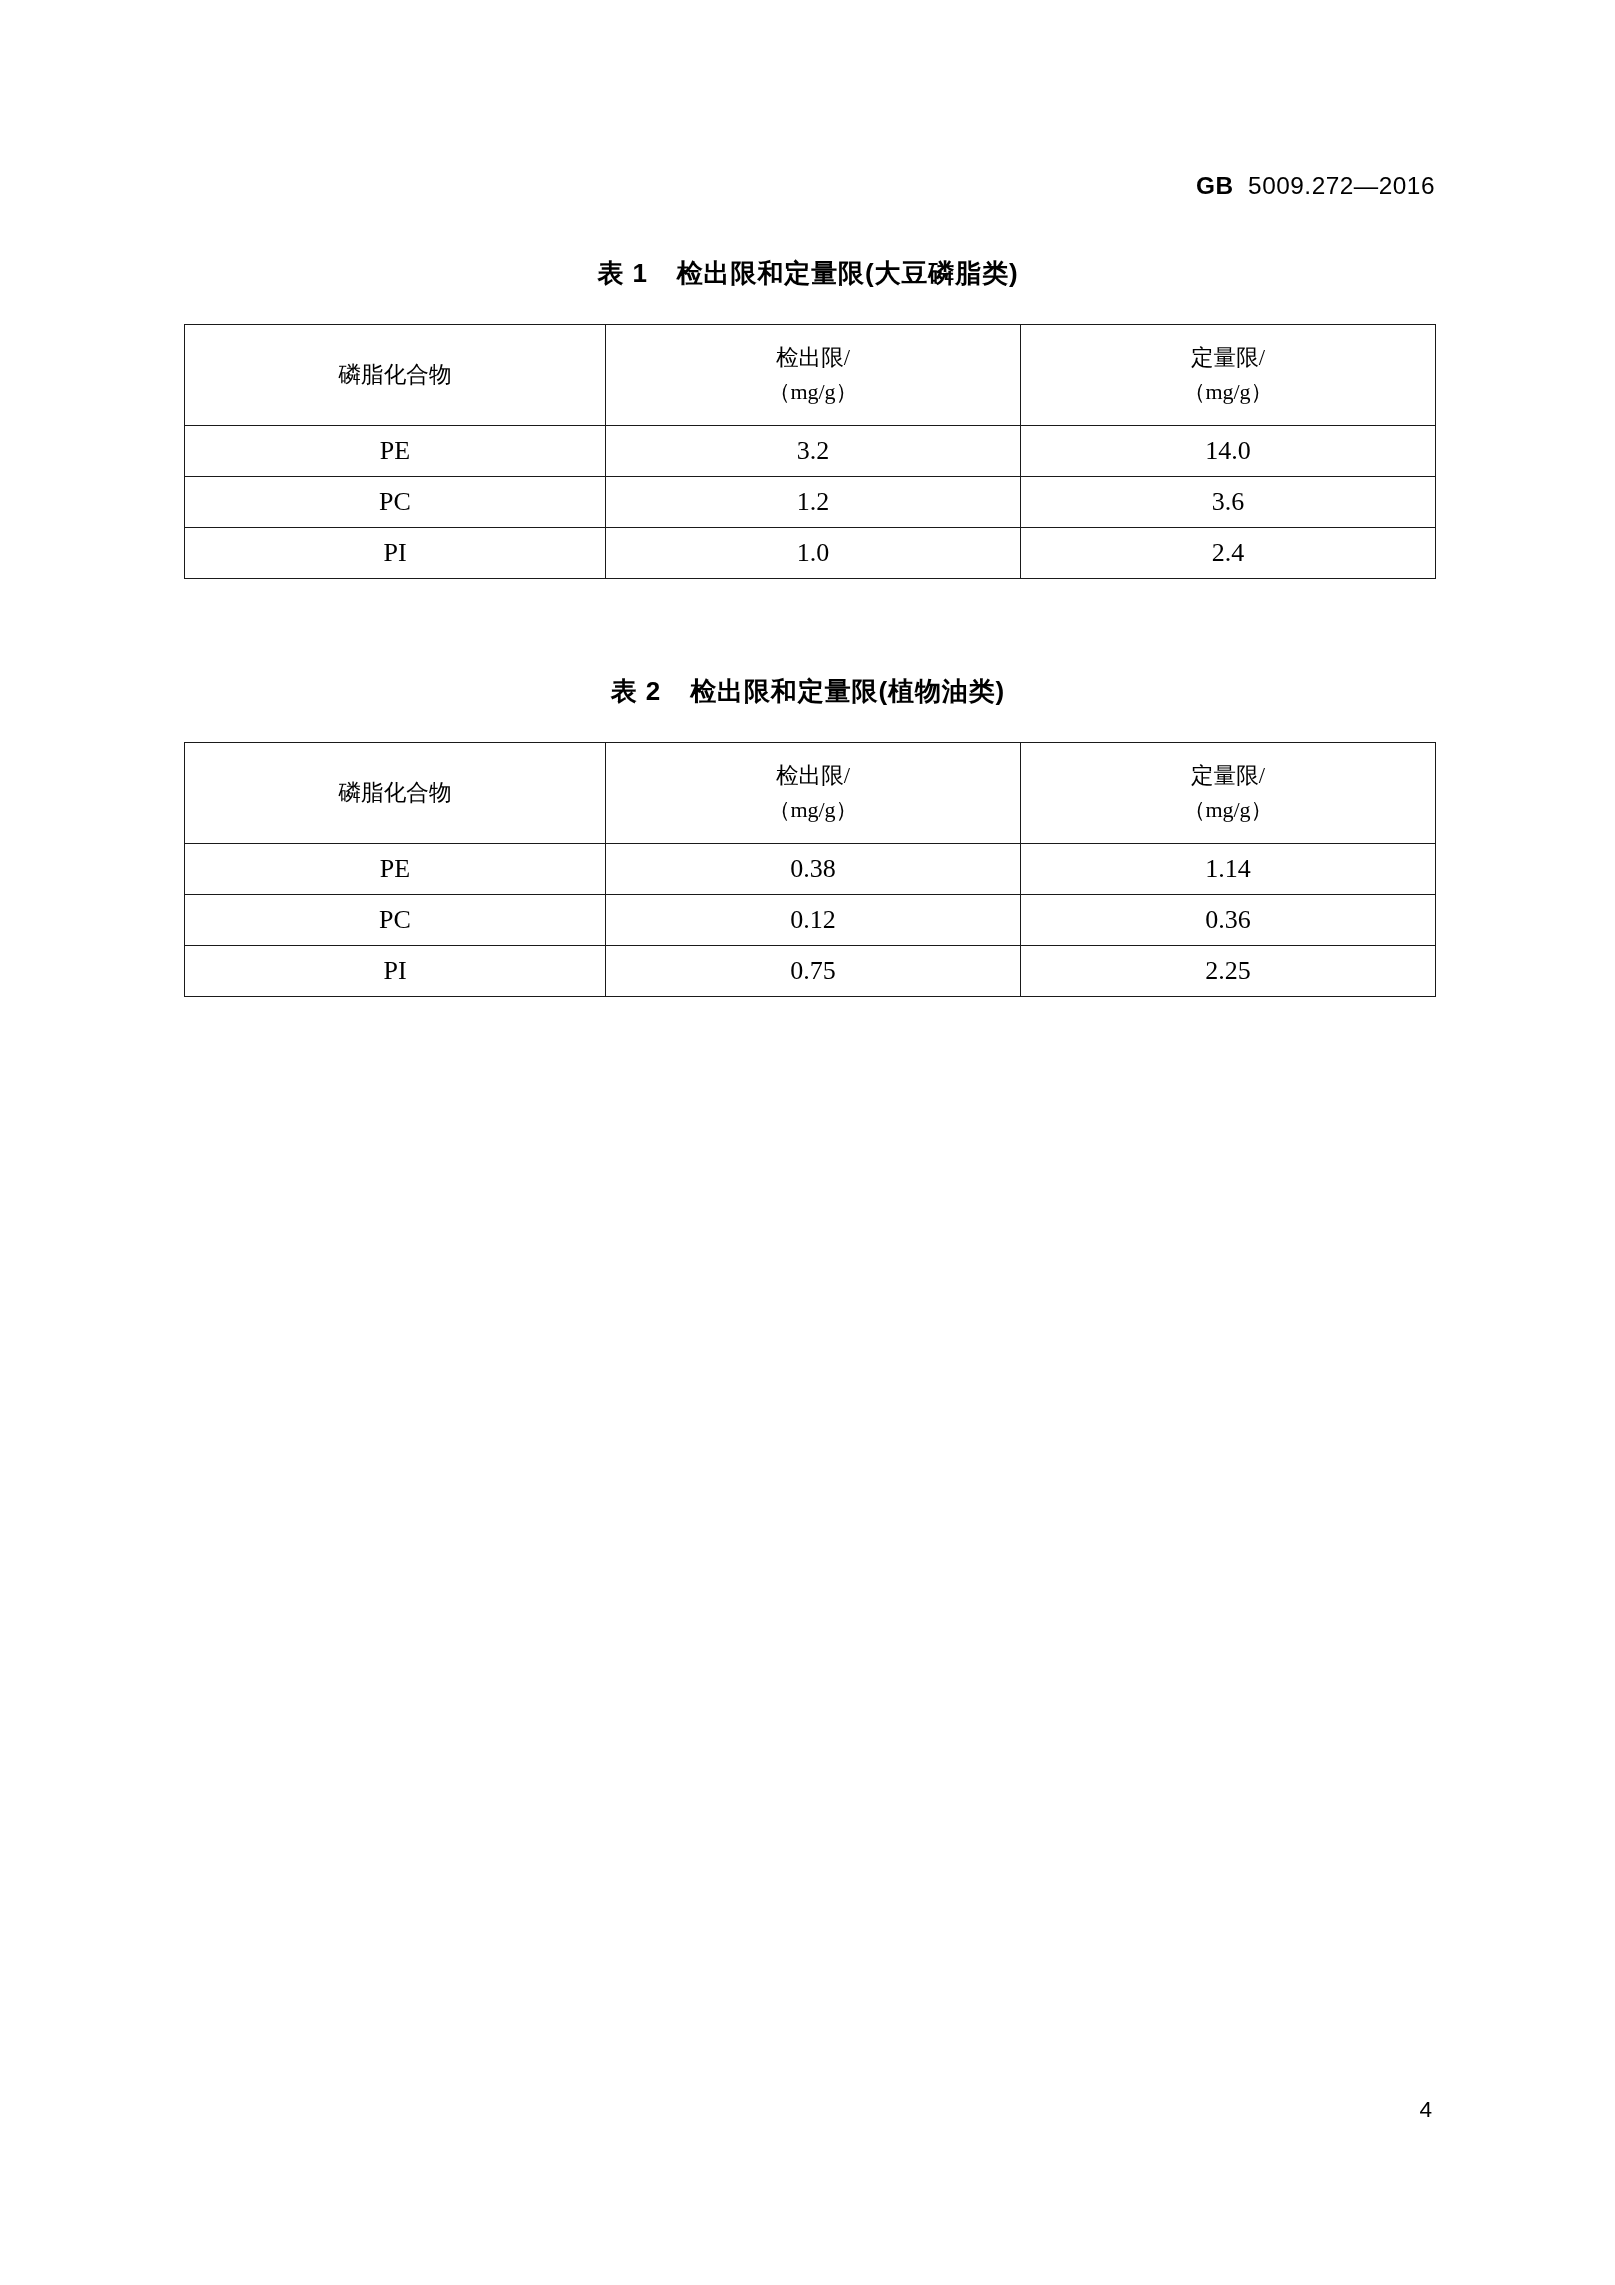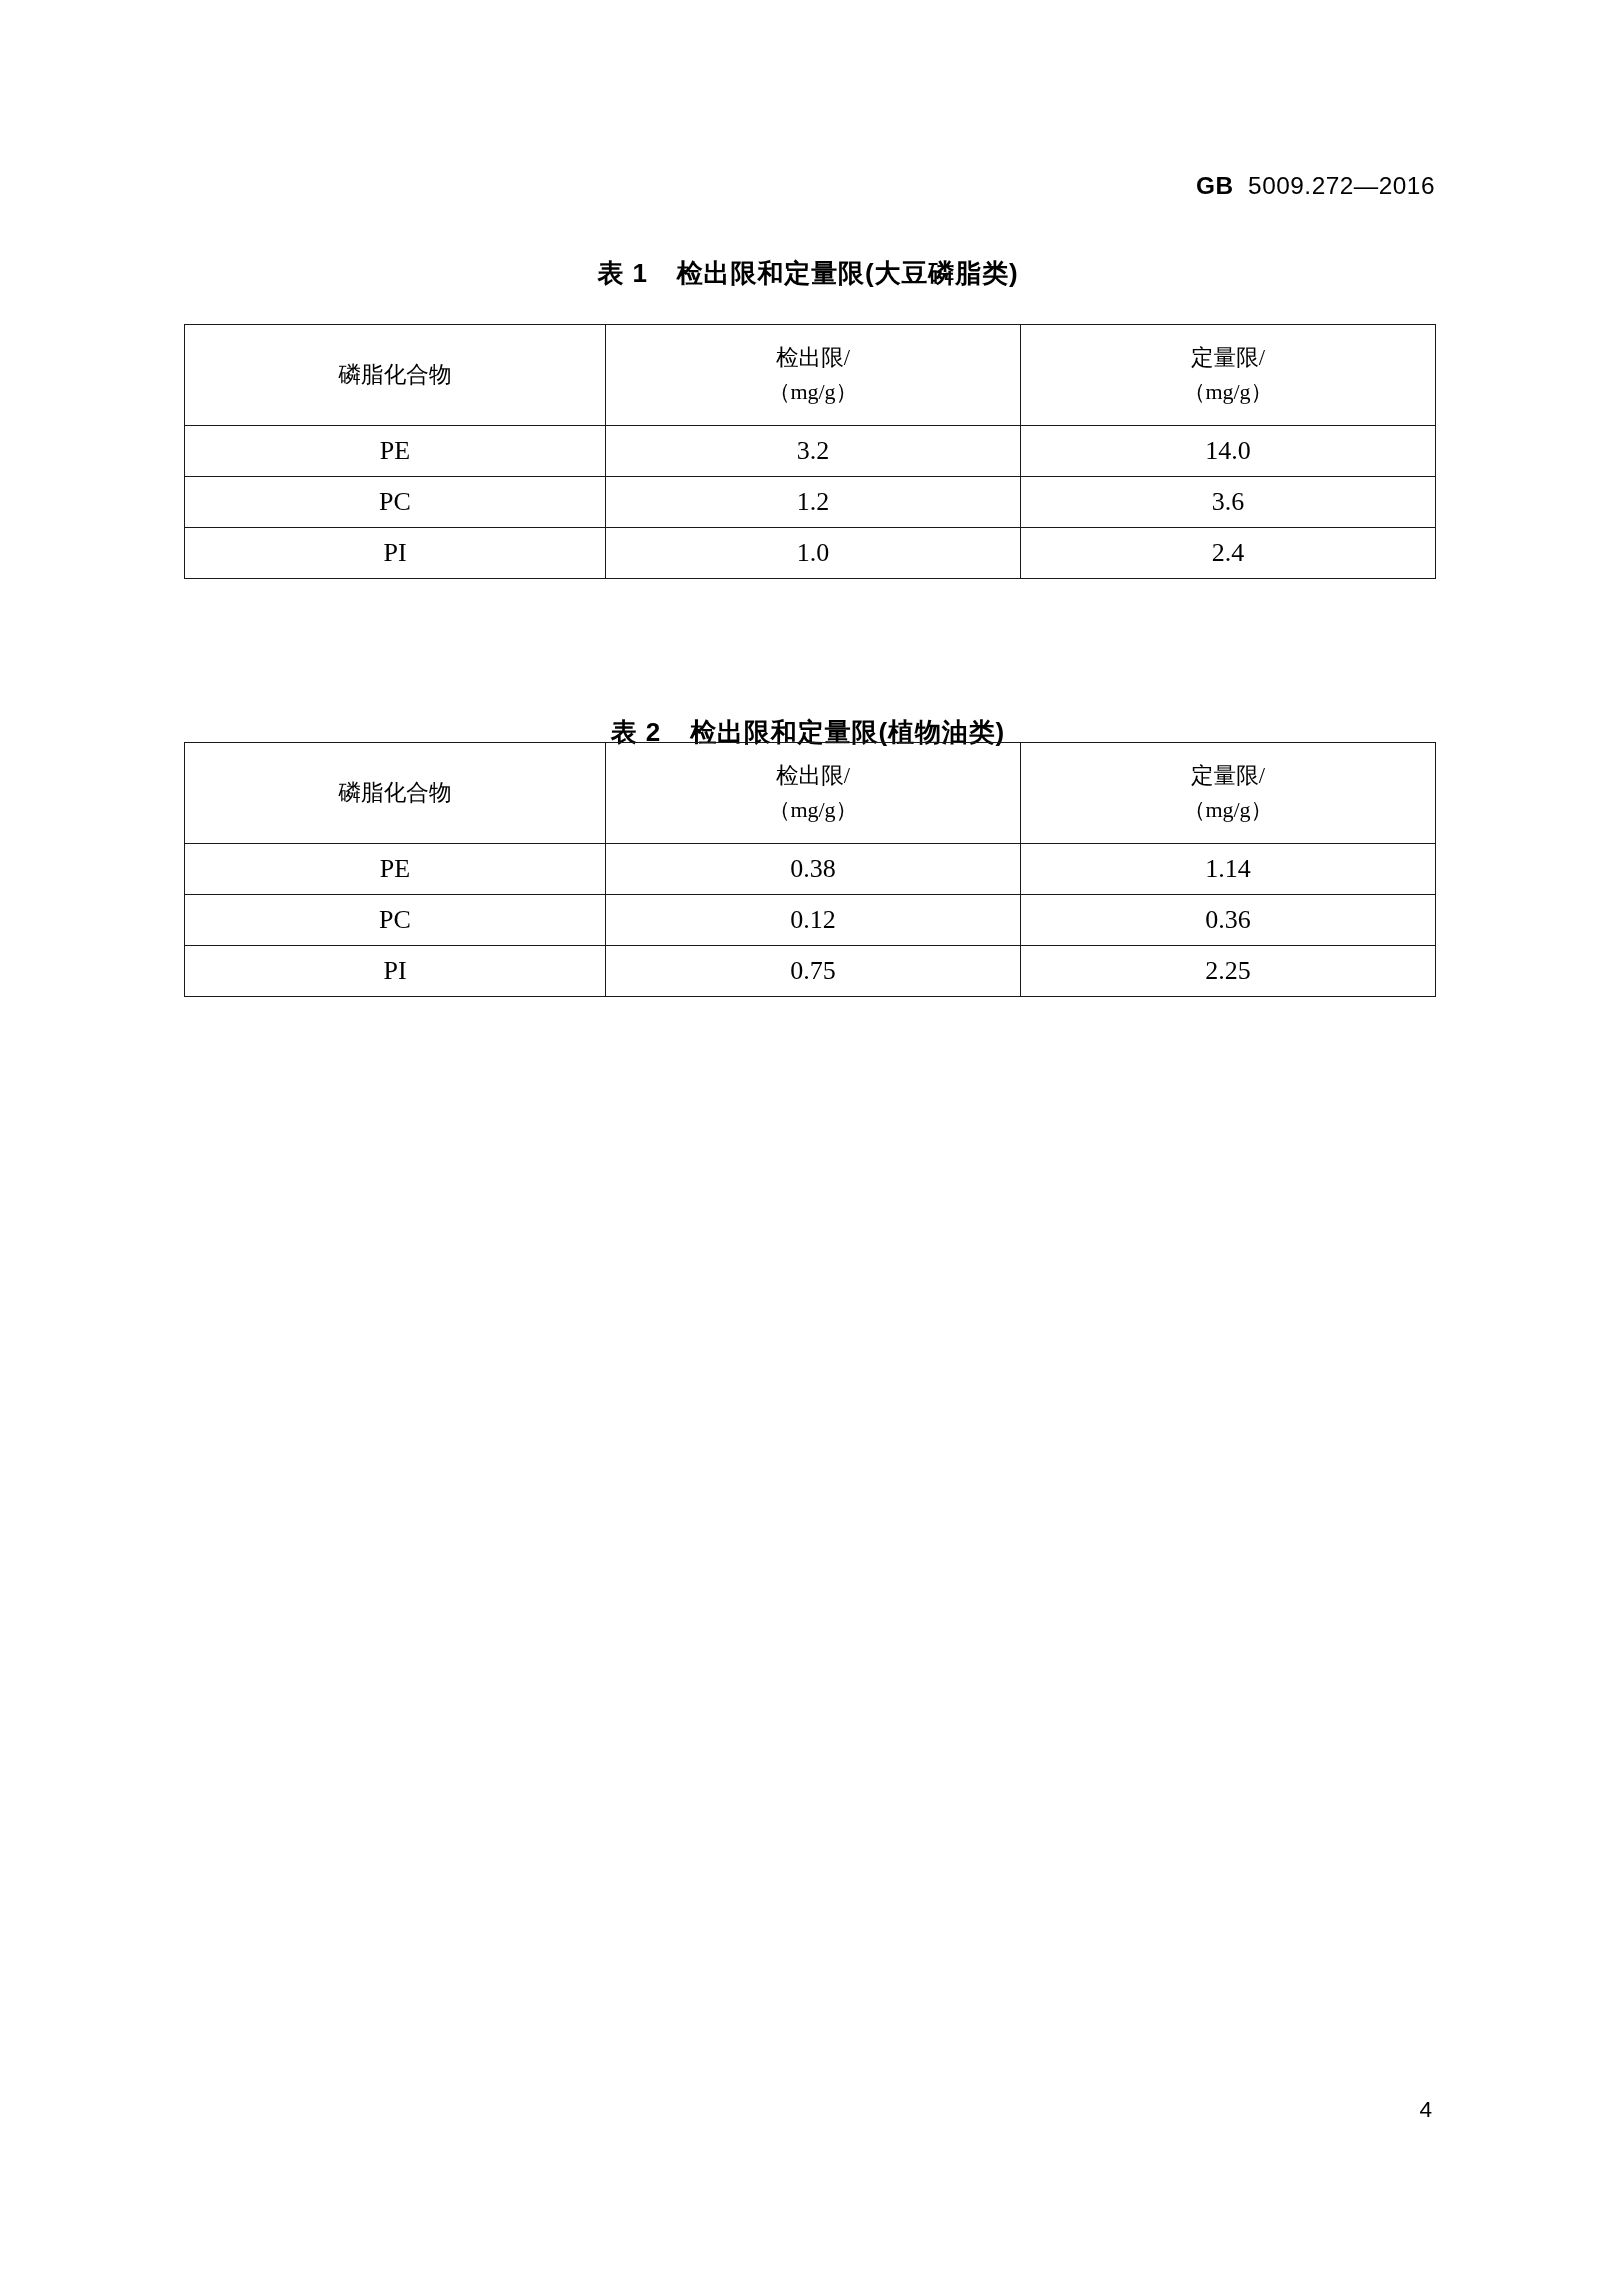--- a/index.html
+++ b/index.html
@@ -44,21 +44,21 @@
     position: absolute;
     left: 0;
     width: 1616px;
     text-align: center;
     font-family: "Liberation Sans", sans-serif;
     font-weight: bold;
     font-size: 26px;
     letter-spacing: 0.9px;
   }
   .caption-1 { top: 256px; }
-  .caption-2 { top: 674px; margin-top: 41px; }
+  .caption-2 { top: 674px; }
   .cap-gap { display: inline-block; width: 12.7px; }
 
   
   .data-table {
     position: absolute;
     left: 184px;
     width: 1250px;
     border-collapse: collapse;
     table-layout: fixed;
     font-size: 22.6px;

